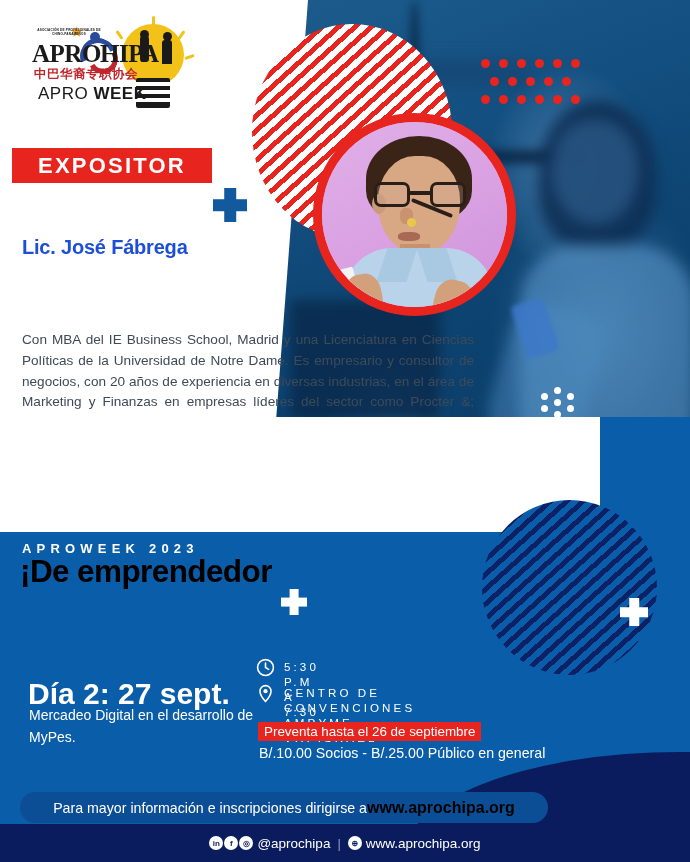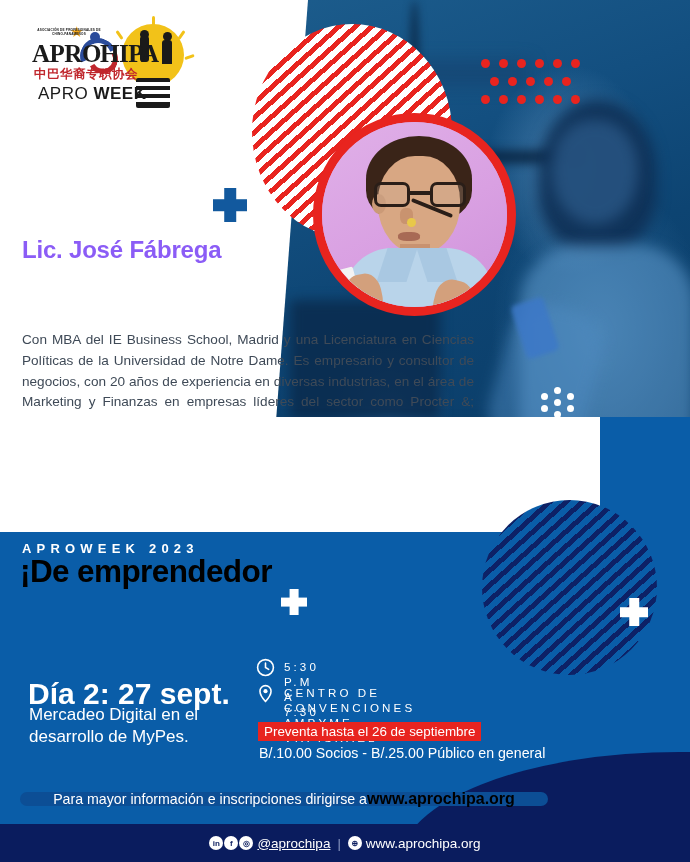--- a/index.html
+++ b/index.html
@@ -94,21 +94,21 @@
   .logo-sw-blue{left:2px;top:6px;width:26px;height:26px;border:5px solid #2a4b9b;border-right-color:transparent;border-bottom-color:transparent;transform:rotate(25deg);}
   .logo-sw-red{left:10px;top:12px;width:20px;height:20px;border:5px solid #c0272d;border-left-color:transparent;border-top-color:transparent;transform:rotate(15deg);}
   .logo-sw-dot{left:12px;top:0px;width:10px;height:10px;background:#2a4b9b;}
 
   
   .expositor{position:absolute;left:12px;top:148px;width:200px;height:35px;background:#e8241f;
     display:flex;align-items:center;justify-content:center;}
   .expositor span{color:#fff;font-size:22px;font-weight:700;letter-spacing:2.2px;}
 
   
-  .sp-name{position:absolute;left:22px;top:236px;font-size:24px;font-weight:700;color:#8b5cf6;letter-spacing:-.2px;}
+  .sp-name{position:absolute;left:22px;top:236px;font-size:20px;font-weight:700;color:#1d4ed8;letter-spacing:-.2px;}
   .sp-role{position:absolute;left:23px;top:270px;font-size:15.5px;color:#5a5a5a;}
   .bio{position:absolute;left:22px;top:330px;width:452px;font-size:13.6px;line-height:20.8px;color:#3f4a57;text-align:justify;}
 
   
   .blue-section{position:absolute;left:0;top:417px;width:690px;height:445px;background:#0a5da8;}
   .white-cover{position:absolute;left:0;top:0;width:690px;height:115px;background:#fff;
     border-bottom-right-radius:110px;}
   .white-cover-r{position:absolute;left:600px;top:0;width:90px;height:115px;background:#0a5da8;}
 
   .stripe-circle-navy{position:absolute;left:482px;top:500px;width:175px;height:175px;border-radius:50%;
@@ -120,44 +120,44 @@
     border-top-left-radius:280px 110px;}
 
   
   .kicker{position:absolute;left:22px;top:541px;font-size:13px;font-weight:700;color:#ffffff;letter-spacing:5.2px;}
   .headline{position:absolute;left:20px;top:556px;font-size:31.5px;font-weight:700;color:#000000;line-height:31px;letter-spacing:-.6px;}
   .ribbon{position:absolute;left:22px;top:621px;height:21px;background:#e8241f;display:flex;align-items:center;padding:0 9px;}
   .ribbon span{color:#fff;font-size:12.6px;font-weight:600;}
 
   
   .day-title{position:absolute;left:28px;top:677px;font-size:30px;font-weight:700;color:#fff;}
-  .day-desc{position:absolute;left:29px;top:704px;font-size:17px;color:#fff;line-height:22px;width:230px;}
+  .day-desc{position:absolute;left:29px;top:704px;font-size:14px;color:#fff;line-height:22px;width:230px;}
 
   
   .det{position:absolute;left:256px;}
   .det-time{top:658px;}
   .det-loc{top:684px;}
   .det-ico{position:absolute;left:0;top:0;width:19px;height:19px;}
   .det-txt{position:absolute;left:28px;top:1px;color:#fff;font-size:11.6px;letter-spacing:3.1px;line-height:15px;font-weight:500;}
   .pre-badge{position:absolute;left:258px;top:722px;height:19px;background:#e8241f;display:flex;align-items:center;padding:0 6px;}
   .pre-badge span{color:#fff;font-size:13.4px;font-weight:500;}
   .price{position:absolute;left:259px;top:745px;color:#fff;font-size:14.2px;}
   .price-note{position:absolute;left:259px;top:762px;color:#fff;font-size:13px;font-style:italic;}
 
   
-  .pill{position:absolute;left:20px;top:792px;width:528px;height:14px;background:#0c4e95;border-radius:16px;
+  .pill{position:absolute;left:20px;top:792px;width:528px;height:31px;background:#0c4e95;border-radius:16px;
     display:flex;align-items:center;justify-content:center;}
   .pill span{color:#fff;font-size:14.2px;}
   .pill b{font-weight:700;}
 
   
   .social{position:absolute;left:0;top:824px;width:690px;height:38px;display:flex;align-items:center;justify-content:center;gap:0;}
   .soc-ico{width:14px;height:14px;border-radius:50%;background:#fff;color:#0a1c5e;font-size:8px;
     display:flex;align-items:center;justify-content:center;font-weight:700;margin-right:1px;}
-  .soc-handle{color:#fff;font-size:13.5px;margin-left:3px;text-decoration:underline;}
+  .soc-handle{color:#fff;font-size:13.5px;margin-left:3px;}
   .soc-sep{color:#8d9bc4;margin:0 7px;font-size:13px;}
   .soc-web{color:#fff;font-size:13.5px;margin-left:3px;}
 </style>
 </head>
 <body>
 
 <div id="poster">
 
   <div class="photo-wrap">
     <div class="photo">
@@ -241,20 +241,23 @@
     </div>
     <div class="logo-tiny">ASOCIACIÓN DE PROFESIONALES DE CHINO-PANAMEÑOS</div>
     <div class="logo-apro">APRO</div>
     <div class="logo-hipa">HIPA</div>
     <div class="logo-cn">中巴华裔专职协会</div>
     <div class="logo-week">
       <span>APRO </span><b>WEEK</b>
     </div>
   </div>
 
+  <div class="expositor">
+    <span>EXPOSITOR</span>
+  </div>
 
   <div class="plus plus-blue"></div>
 
   <div class="sp-name">Lic. José Fábrega</div>
   <div class="bio">Con MBA del IE Business School, Madrid y una Licenciatura en Ciencias Políticas de la Universidad de Notre Dame. Es empresario y consultor de negocios, con 20 años de experiencia en diversas industrias, en el área de Marketing y Finanzas en empresas líderes del sector como Procter &amp;; Gamble y Goldman Sachs. Ha sido líder en el desarrollo de estrategias de Transformación Digital e implementación de Omnicanalidad Internacional.</div>
 
   <div class="blue-section">
     <div class="white-cover"></div>
     <div class="white-cover-r"></div>
   </div>

